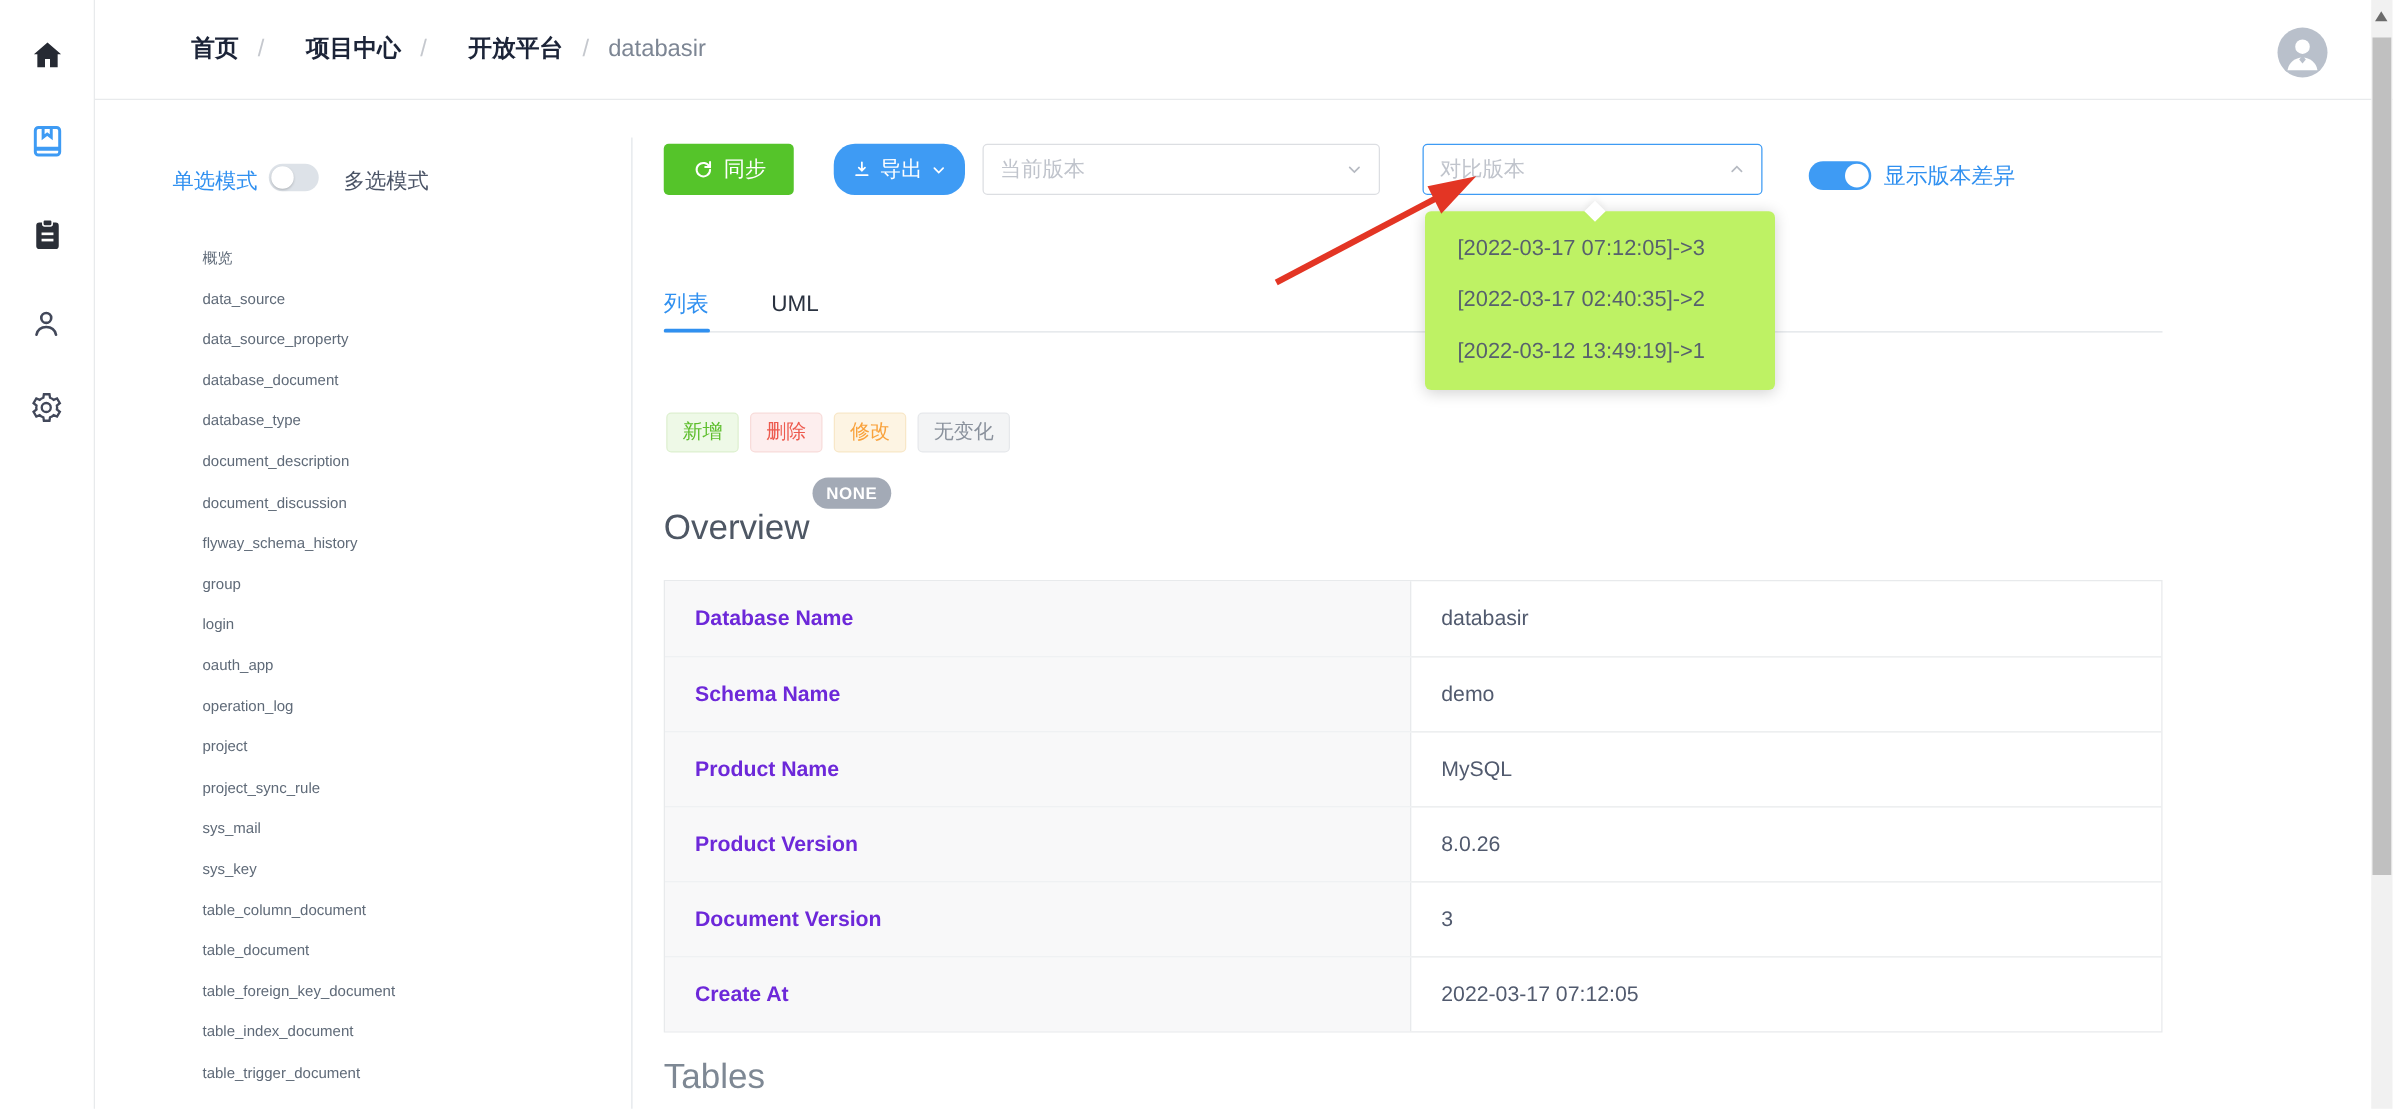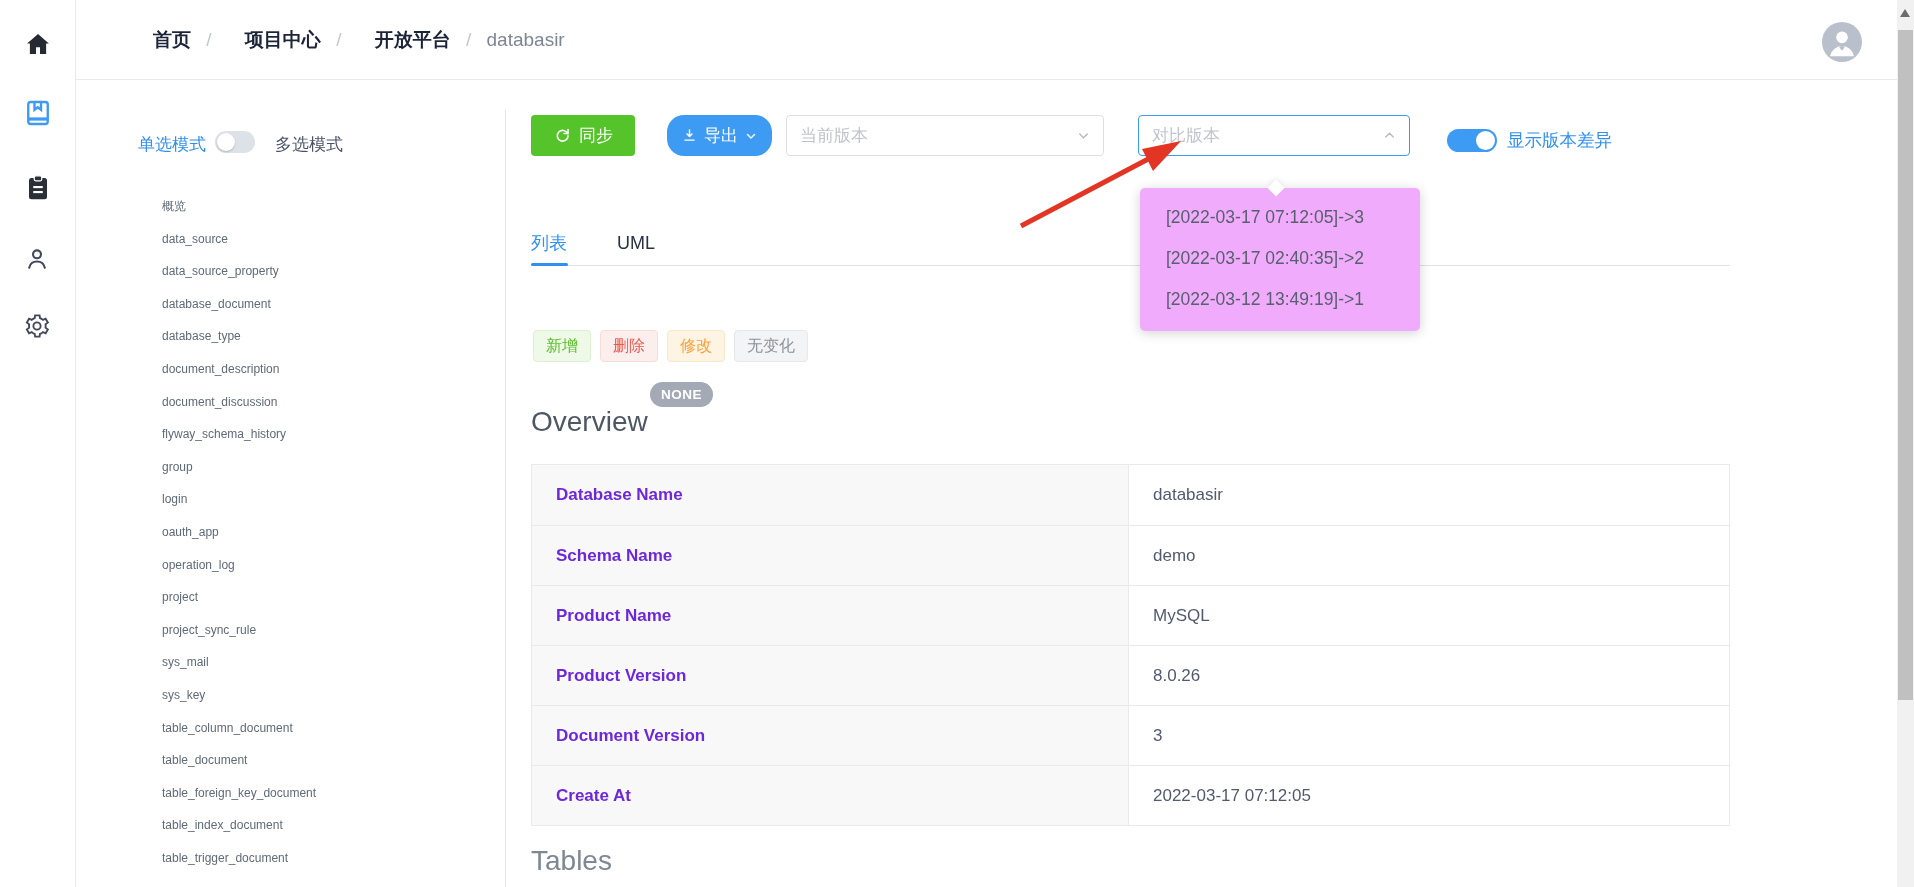--- a/index.html
+++ b/index.html
@@ -60,21 +60,21 @@
   #none-badge { left:650px; top:382px; height:25px; line-height:25px; padding:0 11px; border-radius:12.5px; background:#a3aab6; color:#fff; font-size:13.5px; font-weight:bold; letter-spacing:.5px; }
   #overview-title { left:531px; top:406px; font-size:28px; color:#4e5764; }
   #ov-table { left:531px; top:464px; width:1199px; border:1px solid #e8eaec; }
   .ov-row { display:flex; height:60px; border-top:1px solid #e8eaec; }
   .ov-row:first-child { border-top:none; }
   .ov-label { width:597px; background:#f8f8f9; border-right:1px solid #e8eaec; display:flex; align-items:center; padding-left:24px; font-weight:bold; font-size:17px; color:#6d28d9; }
   .ov-value { flex:1; display:flex; align-items:center; padding-left:24px; font-size:17px; color:#515a6e; }
   #tables-title { left:531px; top:845px; font-size:28px; color:#7e8894; }
 
   
-  #version-dropdown { left:1140px; top:188px; width:280px; height:143px; background:#f0abfc; border-radius:5px; box-shadow:0 2px 12px rgba(0,0,0,.18); z-index:20; padding-top:9px; }
+  #version-dropdown { left:1140px; top:169px; width:280px; height:143px; background:#bef264; border-radius:5px; box-shadow:0 2px 12px rgba(0,0,0,.18); z-index:20; padding-top:9px; }
   #version-dropdown .notch { position:absolute; left:130px; top:-6px; width:12px; height:12px; background:#fff; transform:rotate(45deg); box-shadow:-2px -2px 5px rgba(0,0,0,.06); }
   .version-option { height:41px; line-height:41px; padding-left:26px; font-size:17.5px; color:#57606d; cursor:pointer; white-space:nowrap; }
 
   
   #annotation-arrow { left:1000px; top:130px; width:200px; height:110px; z-index:30; pointer-events:none; }
 
   
   #scroll-track { left:1897px; top:0; width:17px; height:887px; background:#f1f1f1; z-index:40; }
   #scroll-arrow-up { position:absolute; left:3px; top:9px; width:0; height:0; border-left:5.5px solid transparent; border-right:5.5px solid transparent; border-bottom:8px solid #6b6b6b; }
   #scroll-thumb { position:absolute; left:1px; top:30px; width:15px; height:670px; background:#c0c0c0; cursor:pointer; }

